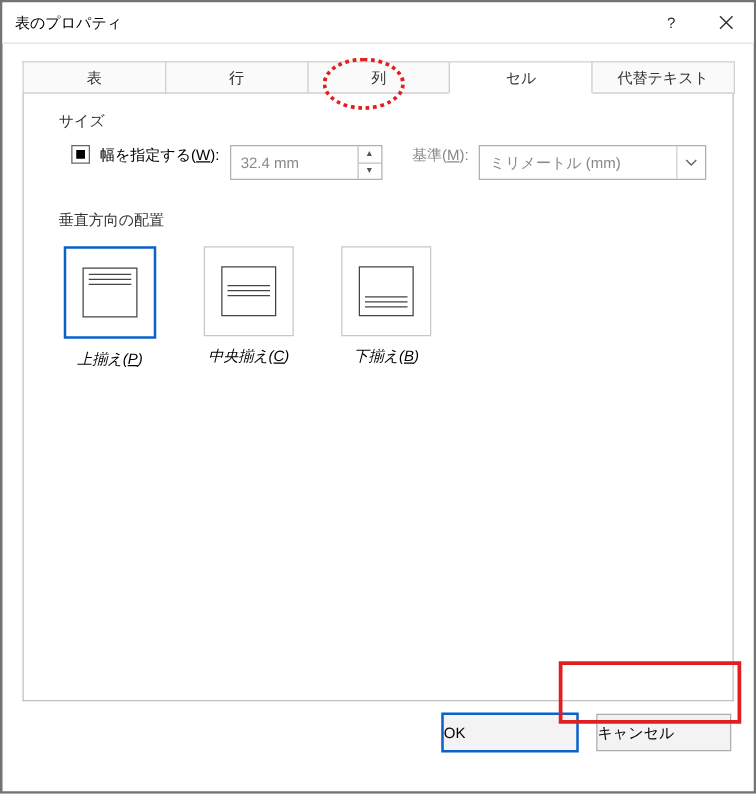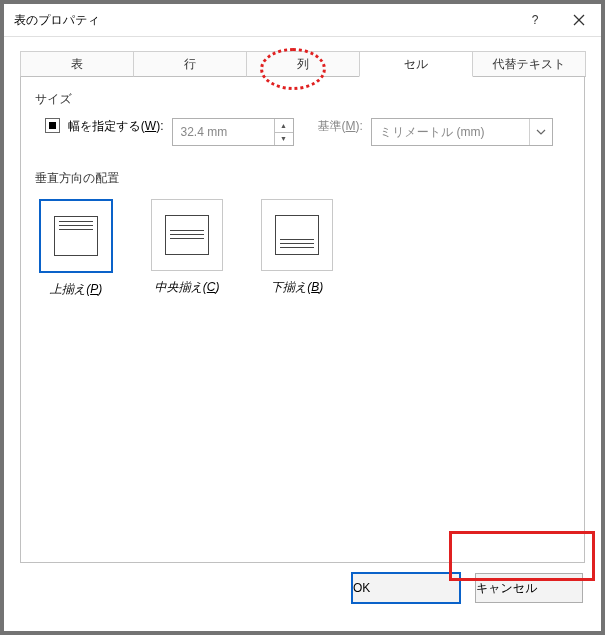--- a/index.html
+++ b/index.html
@@ -1,24 +1,24 @@
 <!DOCTYPE html>
 <html><head>
 <meta charset="utf-8">
 <style>
   html,body{margin:0;padding:0;font-family:"Yu Gothic UI","Meiryo",sans-serif;font-size:12px;color:#000;background:#f0f0f0;}
-  .window{width:605px;height:635px;background:#fff;border:4px solid #737373;box-sizing:border-box;position:relative;}
+  .window{width:605px;height:635px;background:#fff;border:2px solid #737373;box-sizing:border-box;position:relative;}
   .titlebar{height:32px;display:flex;align-items:center;padding:0 0 0 10px;background:#fff;border-bottom:1px solid #e0e0e0;}
   .titlebar .title{flex:1;font-size:12px;}
   .titlebar .tbtn{width:44px;height:32px;display:flex;align-items:center;justify-content:center;color:#333;}
   .titlebar .tbtn svg{stroke:#333;}
   .tabs{display:flex;margin:14px 16px 0 16px;}
   .tab{flex:1;height:24px;border:1px solid #d0d0d0;border-bottom:1px solid #c0c0c0;background:#fafafa;display:flex;align-items:center;justify-content:center;font-size:12px;color:#333;margin-right:-1px;position:relative;}
   .tab.active{background:#fff;border-bottom:1px solid #fff;z-index:2;}
-  .tab-panel{border:1px solid #c0c0c0;border-top:none;margin:0 16px 0 16px;padding:14px 14px 14px 14px;height:486px;box-sizing:border-box;background:#fff;position:relative;}
+  .tab-panel{border:1px solid #c0c0c0;border-top:none;margin:0 16px 0 16px;padding:14px 14px 14px 28px;height:486px;box-sizing:border-box;background:#fff;position:relative;}
   .highlight-ring{position:absolute;width:60px;height:36px;border:3px dotted #e02020;border-radius:50%/50%;pointer-events:none;}
   .section-label{font-size:12px;color:#333;margin:0 0 10px 0;}
   .row{display:flex;align-items:flex-start;gap:8px;}
   .chk{width:13px;height:13px;border:1px solid #666;display:inline-flex;align-items:center;justify-content:center;}
   .chk .inner{width:7px;height:7px;background:#000;}
   .u{text-decoration:underline;}
   .spinbox{display:flex;width:120px;height:26px;border:1px solid #b0b0b0;background:#fff;color:#888;}
   .spinbox .val{flex:1;padding:0 8px;display:flex;align-items:center;}
   .spinbox .arrows{width:18px;display:flex;flex-direction:column;border-left:1px solid #c0c0c0;}
   .spinbox .arrows div{flex:1;display:flex;align-items:center;justify-content:center;font-size:7px;color:#555;}

